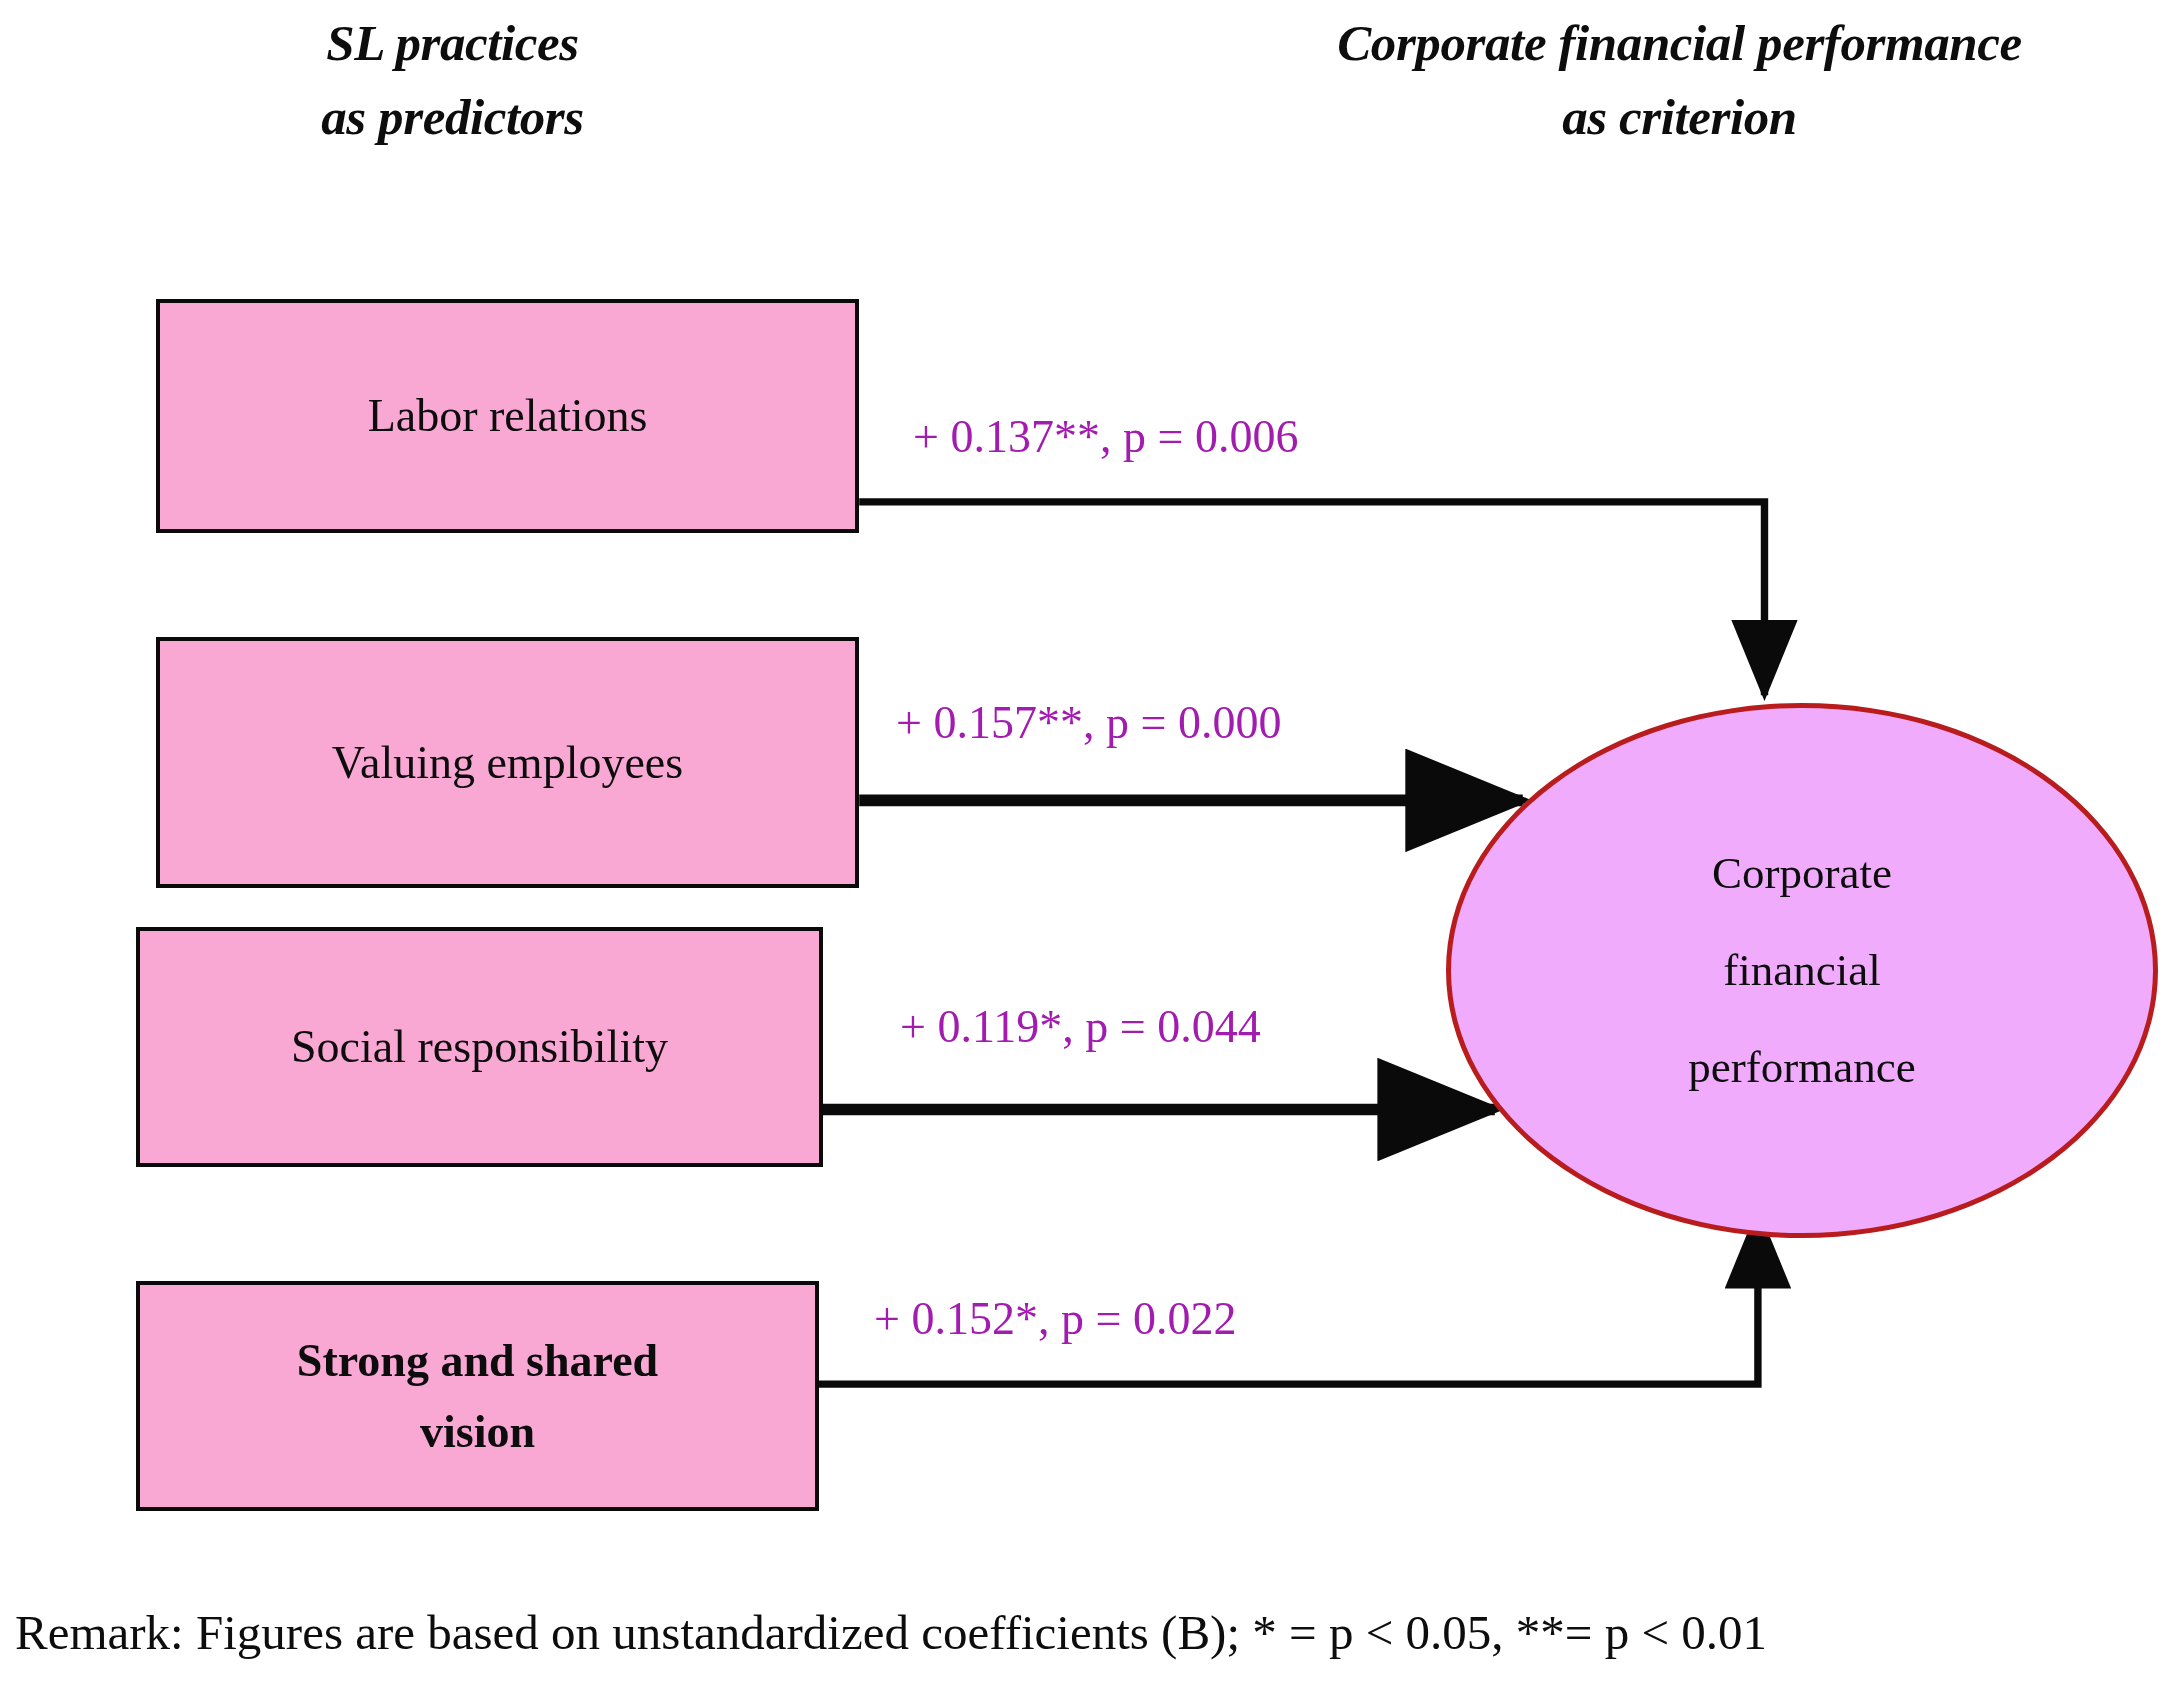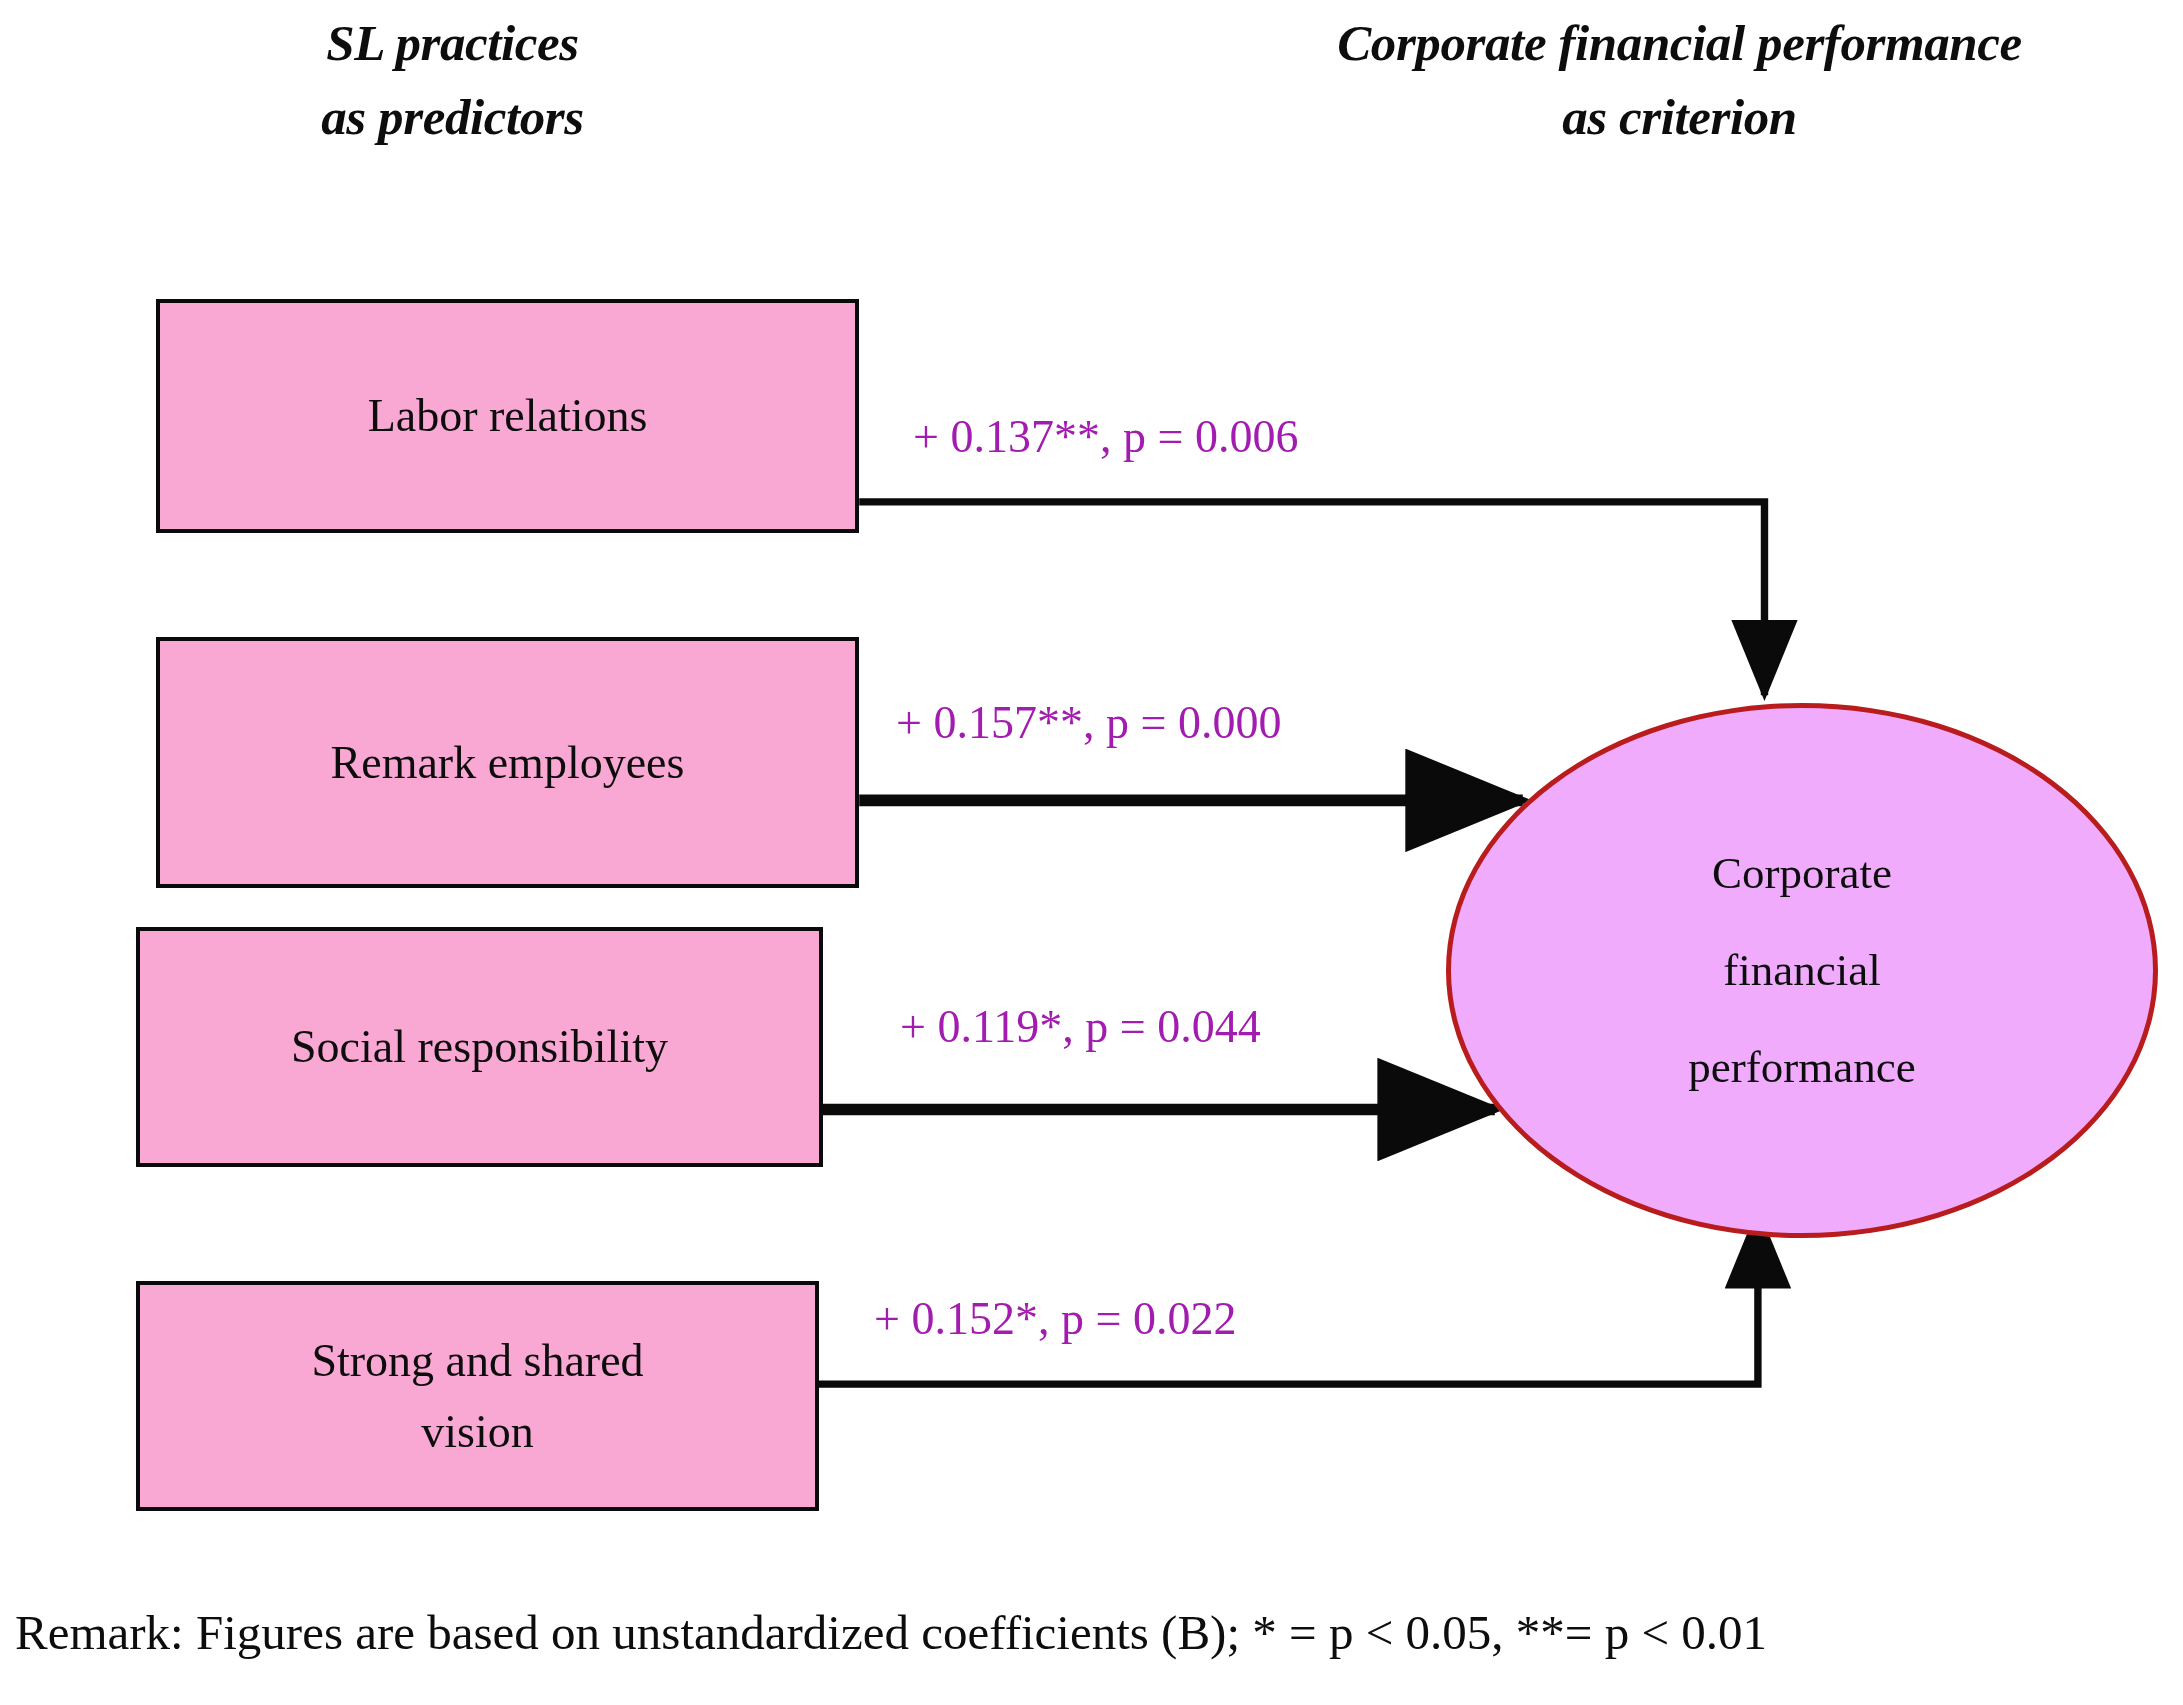--- a/index.html
+++ b/index.html
@@ -49,21 +49,21 @@
     font-size: 46px;
     line-height: 1.55;
     color: #0d0d0d;
     white-space: pre-line;
     z-index: 3;
   }
 
   #box-labor    { left: 156px; top: 299px;  width: 703px; height: 234px; }
   #box-valuing  { left: 156px; top: 637px;  width: 703px; height: 251px; }
   #box-social   { left: 136px; top: 927px; width: 687px; height: 240px; }
-  #box-vision   { left: 136px; top: 1281px; width: 683px; height: 230px; }
+  #box-vision   { left: 136px; top: 1281px; width: 683px; height: 230px; font-weight: bold; }
 
   #ellipse-cfp {
     position: absolute;
     left: 1446px;
     top: 703px;
     width: 712px;
     height: 535px;
     border-radius: 50%;
     background: #f0abfc;
     border: 5px solid #b91c1c;
@@ -124,21 +124,21 @@
 </svg>
 
 <div class="hdr" id="hdr-left">SL practices
 as predictors</div>
 
 <div class="hdr" id="hdr-right">Corporate financial performance
 as criterion</div>
 
 <div class="node-box" id="box-labor">Labor relations</div>
 
-<div class="node-box" id="box-valuing">Remark employees</div>
+<div class="node-box" id="box-valuing">Valuing employees</div>
 
 <div class="node-box" id="box-social">Social responsibility</div>
 
 <div class="node-box" id="box-vision">Strong and shared
 vision</div>
 
 <div id="ellipse-cfp">Corporate
 financial
 performance</div>
 

